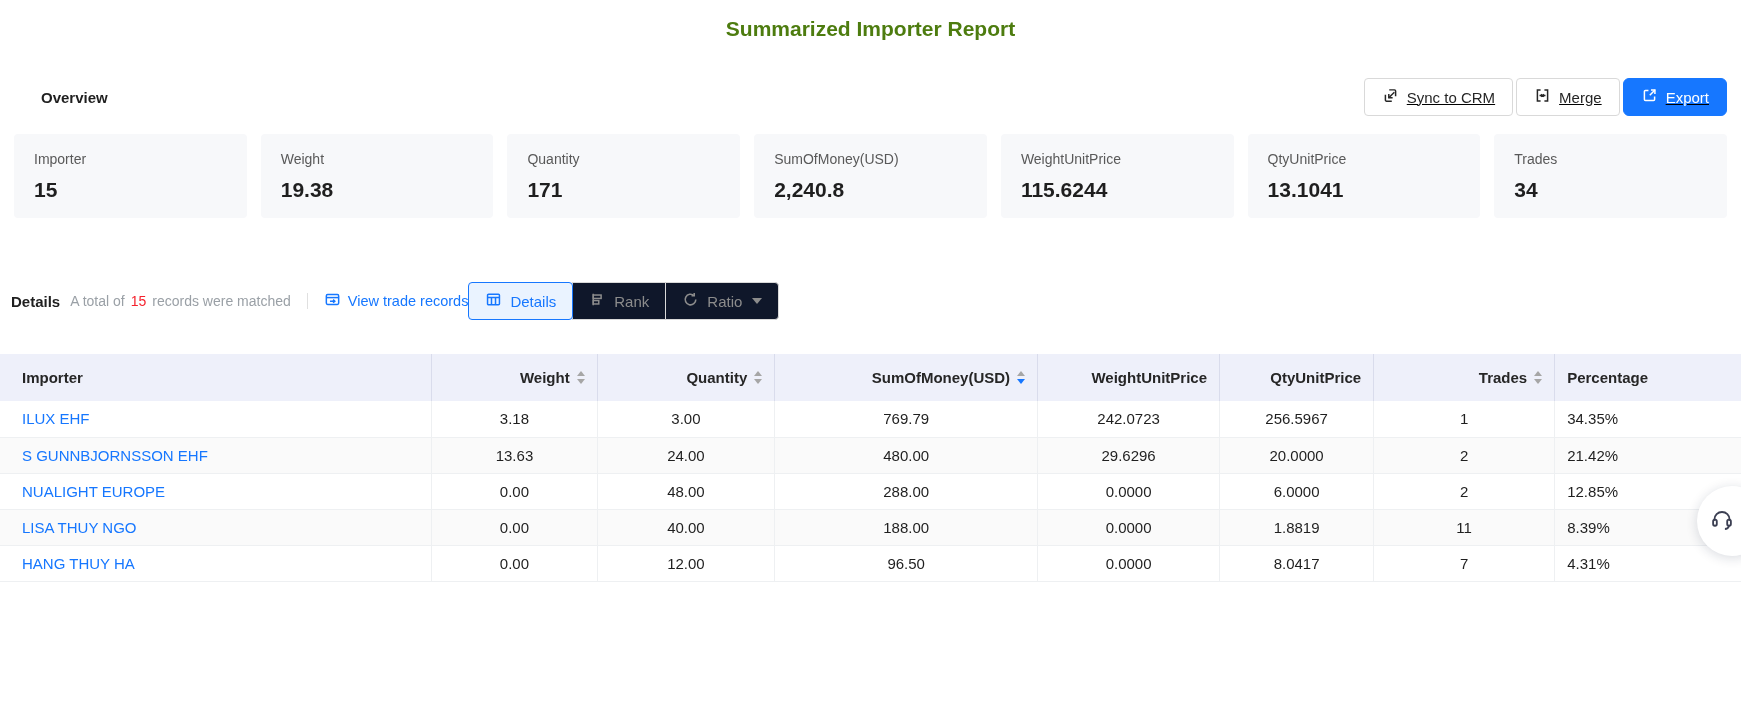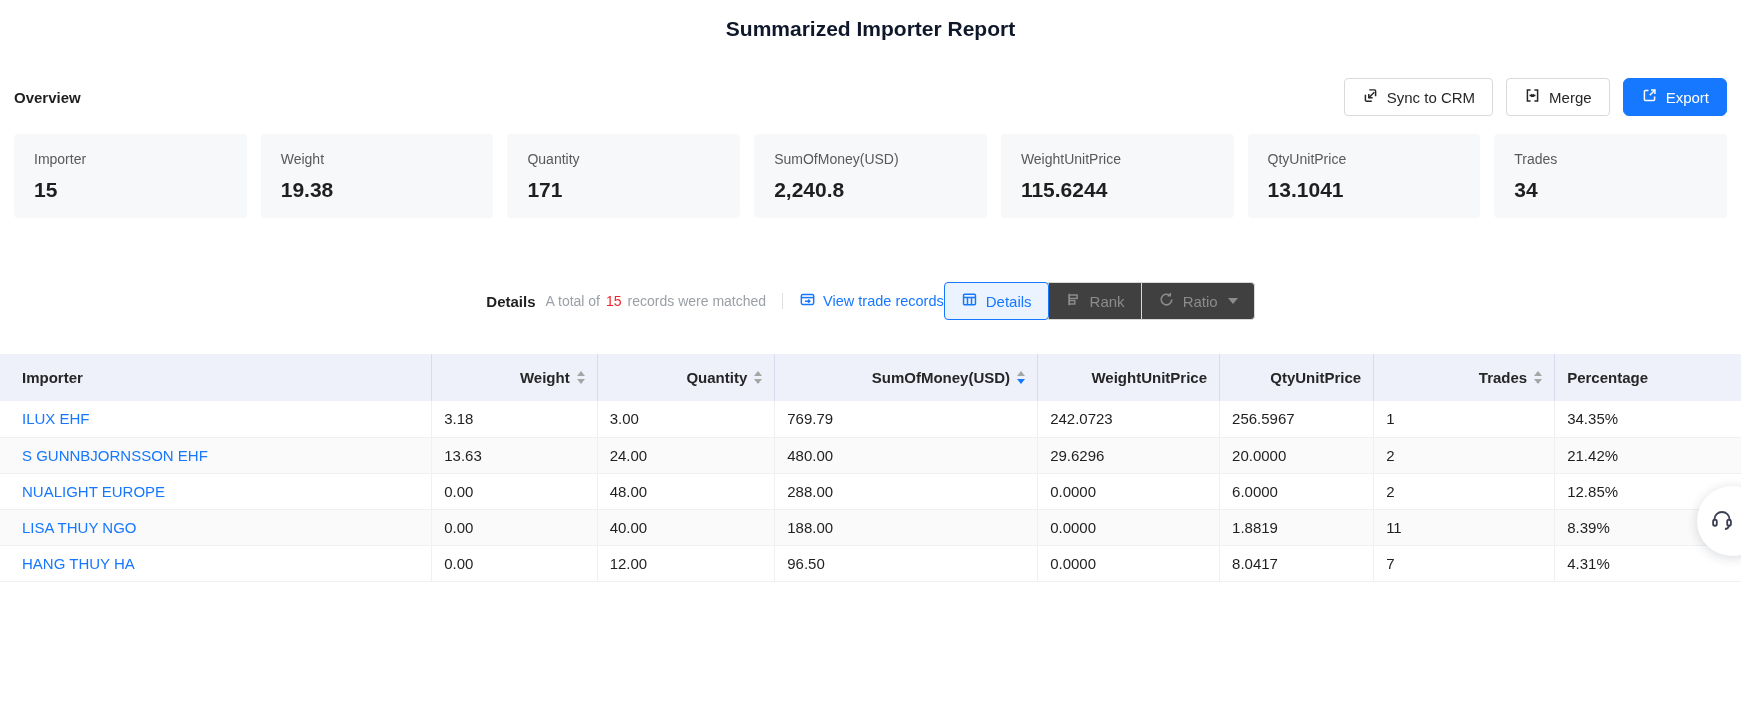--- a/index.html
+++ b/index.html
@@ -1,51 +1,51 @@
 <!DOCTYPE html>
 <html><head>
 <meta charset="utf-8">
 <style>
   * { margin:0; padding:0; box-sizing:border-box; }
   html,body { width:1741px; height:715px; background:#fff; font-family:"Liberation Sans", sans-serif; overflow:hidden; }
   .page { position:relative; width:1741px; height:715px; overflow:hidden; }
 
   
   .title-block { text-align:center; padding-top:16px; }
-  .page-title { font-size:21px; font-weight:700; color:#0f172a; line-height:26px; }
+  .page-title { font-size:21px; font-weight:700; color:#4d7c0f; line-height:26px; }
   .page-subtitle { margin-top:13px; font-size:18px; color:#595959; line-height:24px; }
 
   
-  .overview-row { display:flex; align-items:center; justify-content:space-between; padding:0 14px; margin-top:36px; }
+  .overview-row { display:flex; align-items:center; justify-content:space-between; padding:0 14px; margin-top:36px;margin-left:27px; }
   .overview-label { font-size:15px; font-weight:700; color:#1f1f1f; }
-  .toolbar-buttons { display:flex; gap:13px; }
+  .toolbar-buttons { display:flex; gap:3px;text-decoration:underline; }
   .btn { height:38px; padding:0 17px; border:1px solid #d9d9d9; border-radius:4px; background:#fff;
          font-size:15px; color:#262626; display:inline-flex; align-items:center; gap:8px; cursor:pointer;
          font-family:"Liberation Sans", sans-serif; }
   .btn.primary { background:#1677ff; border-color:#1677ff; color:#fff;border-radius:6px; }
   .btn svg { flex:0 0 auto; }
 
   
   .cards-row { display:flex; gap:14px; padding:0 14px; margin-top:18px; }
   .card { flex:1; background:#f7f8fa; border-radius:4px; padding:16px 20px; }
   .card .label { font-size:14px; color:#595959; line-height:18px; }
   .card .value { margin-top:10px; font-size:21px; font-weight:700; color:#1f1f1f; line-height:24px; }
 
   
-  .details-row { display:flex; align-items:center; justify-content:center; padding:0 30px; margin-top:64px; }
+  .details-row { display:flex; align-items:center; justify-content:flex-start; padding:0 11px; margin-top:64px; }
   .details-left { display:flex; align-items:center; font-size:14px; }
   .details-title { font-size:15px; font-weight:700; color:#1f1f1f; margin-right:10px; }
   .muted { color:#9aa0a6; }
   .count-red { color:#f5222d; margin:0 6px; }
   .vdiv { width:1px; height:16px; background:#e0e0e0; margin:0 16px; }
   .link { color:#1677ff; display:inline-flex; align-items:center; gap:7px; cursor:pointer; font-size:14.5px; }
 
   .tabs { display:flex; }
   .tab { height:38px; padding:0 16px; display:inline-flex; align-items:center; gap:8px; font-size:15px;
-         color:#8c8c8c; background:#404040; border:1px solid #d9d9d9; cursor:pointer; }
+         color:#8c8c8c; background:#0f172a; border:1px solid #d9d9d9; cursor:pointer; }
   .tab + .tab { margin-left:-1px; }
   .tab:first-child { border-radius:4px 0 0 4px; }
   .tab:last-child { border-radius:0 4px 4px 0; }
   .tab.active { color:#1677ff; border-color:#1677ff; background:#eaf3ff; border-radius:4px; position:relative; z-index:2; }
   .dd-caret { width:0; height:0; border-left:5px solid transparent; border-right:5px solid transparent;
               border-top:6px solid #8c8c8c; margin-left:2px; }
 
   
   table { width:100%; border-collapse:collapse; table-layout:fixed; margin-top:34px; }
   thead th { background:#eef0fa; height:47px; font-size:15px; font-weight:700; color:#262626;
@@ -58,21 +58,21 @@
   .sort { display:inline-flex; flex-direction:column; gap:3px; margin-left:7px; }
   .caret-up { width:0; height:0; border-left:4.5px solid transparent; border-right:4.5px solid transparent; border-bottom:5.5px solid #a6a6a6; }
   .caret-dn { width:0; height:0; border-left:4.5px solid transparent; border-right:4.5px solid transparent; border-top:5.5px solid #a6a6a6; }
   .caret-dn.active { border-top-color:#1677ff; }
 
   tbody td { height:36px; font-size:15px; color:#1f1f1f; padding:0 12px;
              border-bottom:1px solid #eef0f2; border-right:1px solid #eef0f2;
              white-space:nowrap; overflow:hidden; }
   tbody td:last-child { border-right:none; }
   tbody tr:nth-child(even) { background:#fafafa; }
-  td.al-right { text-align:left; }
+  td.al-right { text-align:center; }
   td.al-left { text-align:left; }
   td.importer { color:#1677ff; cursor:pointer; padding-left:22px; }
 
   
   .support-fab { position:absolute; top:486px; right:-26px; width:70px; height:70px; border-radius:50%;
                  background:#fff; box-shadow:0 2px 12px rgba(20,30,60,.16); display:flex; align-items:center;
                  justify-content:flex-start; padding-left:12px; cursor:pointer; z-index:5; }
 </style>
 </head>
 <body>

